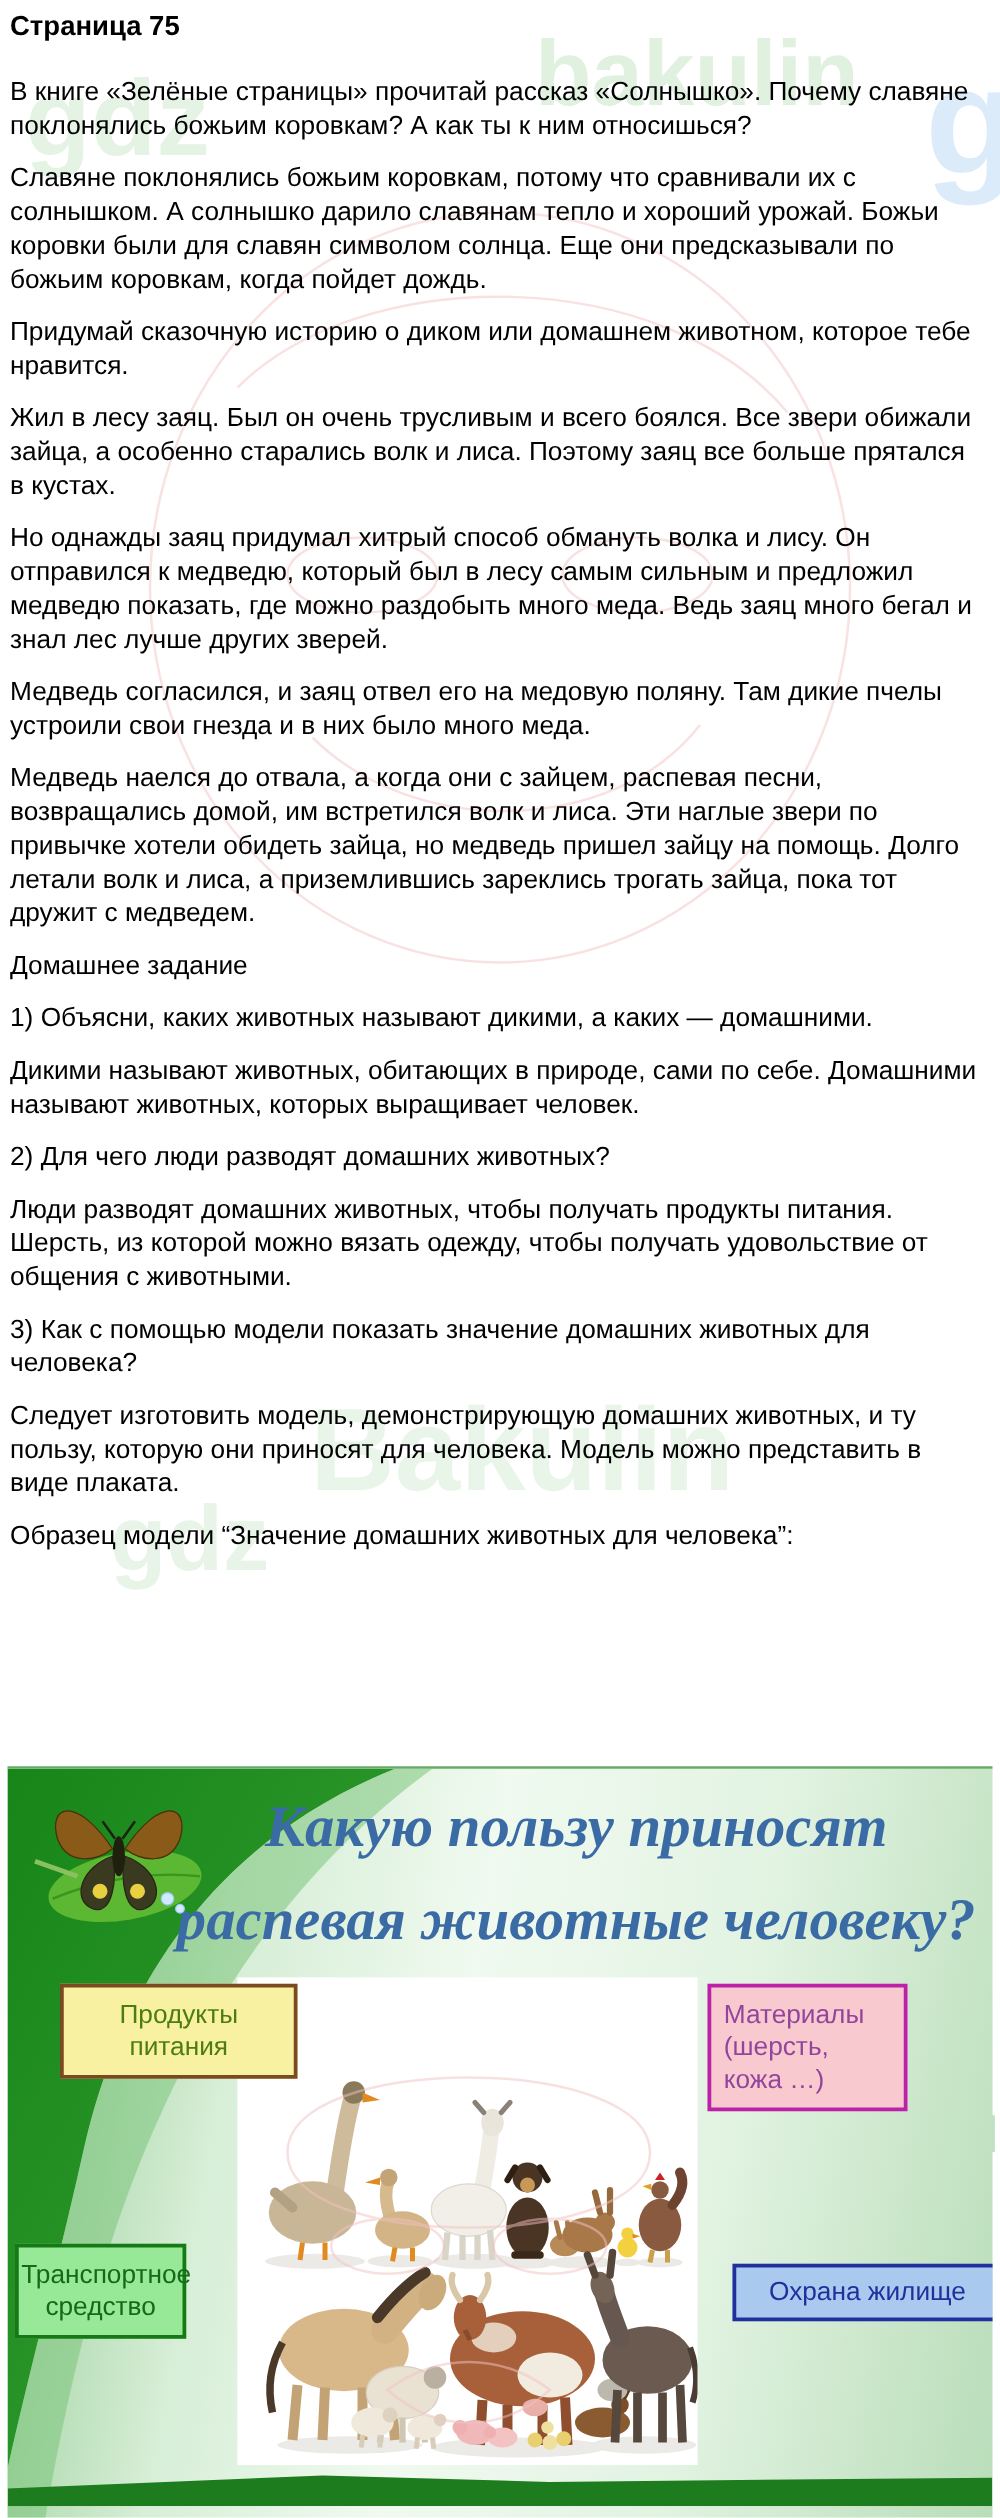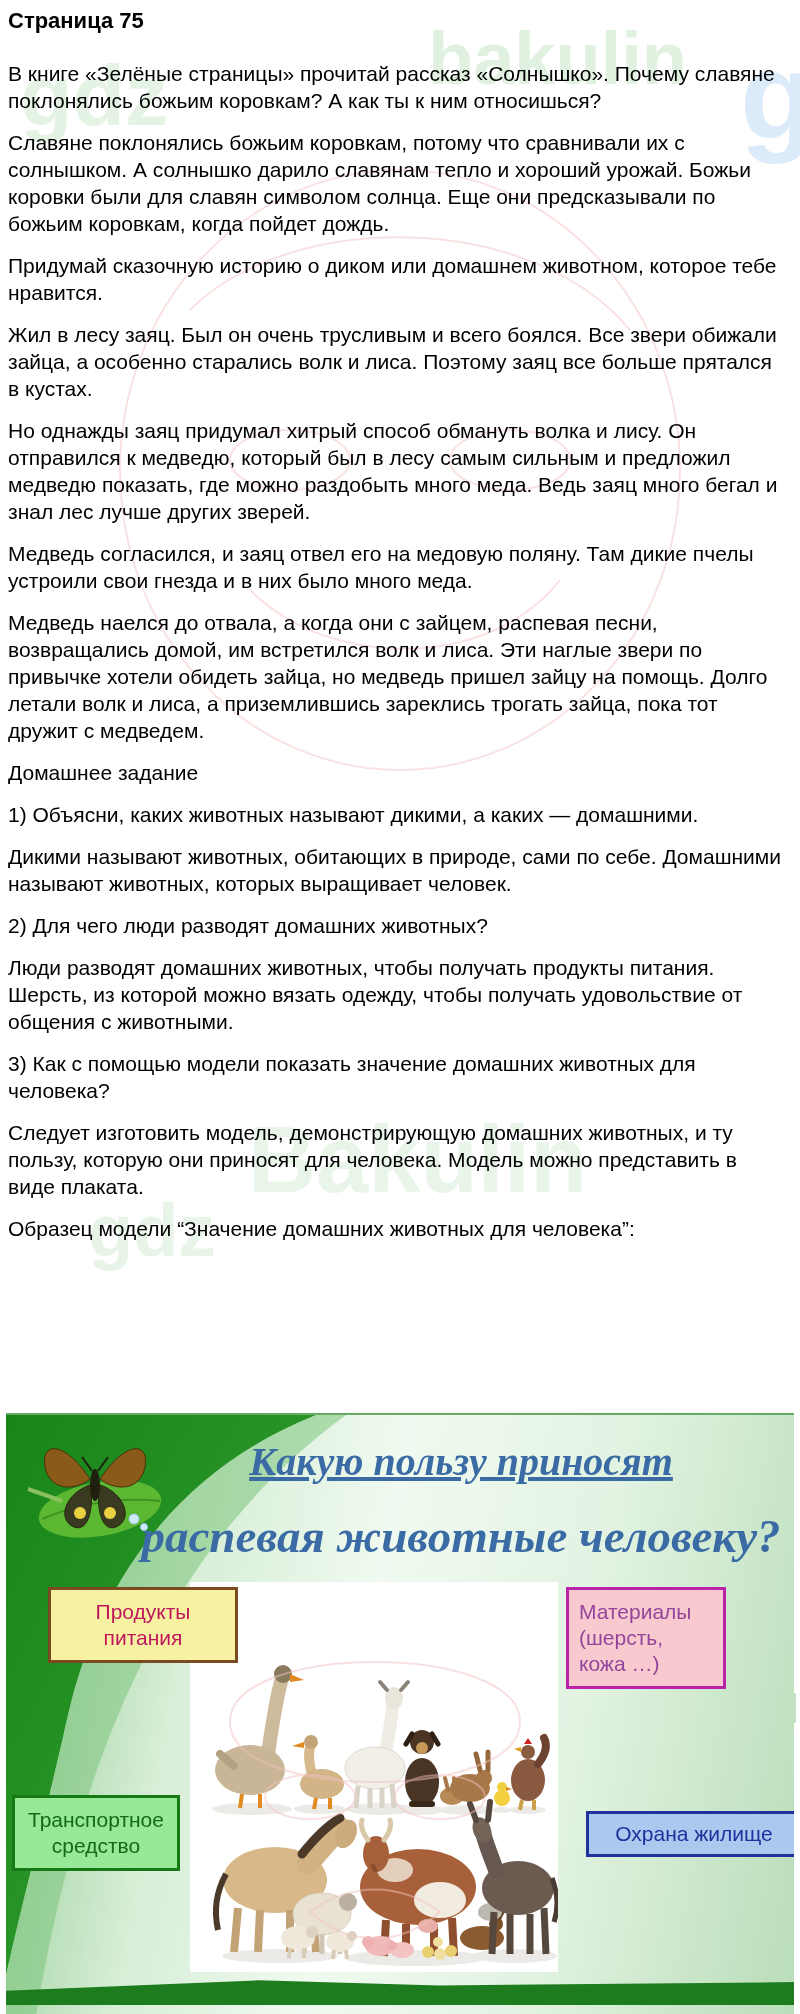--- a/index.html
+++ b/index.html
@@ -20,27 +20,27 @@
   .poster{
     position:absolute;left:6px;top:1413px;width:788px;height:601px;z-index:1;overflow:hidden;
     background:linear-gradient(100deg,#8cc98c 0%,#d7eed7 24%,#f0faf0 45%,#e2f3e2 70%,#b9ddb9 100%);
     border-top:2px solid #66aa66;
   }
   .poster svg.bg{position:absolute;left:0;top:0;}
   .poster-title{
     position:absolute;left:128px;right:6px;top:16px;text-align:center;z-index:3;
     font-family:"Liberation Serif",serif;font-style:italic;font-weight:bold;color:#3b6ba5;
   }
-  .pt1{font-size:40px;line-height:62px;text-decoration:underline;}
+  .pt1{font-size:47px;line-height:62px;}
   .pt2{font-size:47px;line-height:62px;margin-top:12px;}
   .photo{position:absolute;left:184px;top:167px;width:368px;height:390px;background:#fff;z-index:2;}
   .lab{position:absolute;z-index:4;font-size:21px;line-height:26px;text-align:center;box-sizing:border-box;}
-  .lab-food{left:42px;top:172px;width:190px;padding:9px 4px;background:#f8f1a2;border:3px solid #7a4a20;color:#be185d;}
+  .lab-food{left:42px;top:172px;width:190px;padding:9px 4px;background:#f8f1a2;border:3px solid #7a4a20;color:#4d7c0f;}
   .lab-mat{left:560px;top:172px;width:160px;padding:9px 10px;background:#f8c9cf;border:3px solid #bb22aa;color:#93459b;text-align:left;}
-  .lab-tr{left:6px;top:380px;width:168px;padding:9px 2px;background:#97e897;border:3px solid #157a15;color:#156b15;}
+  .lab-tr{left:6px;top:380px;width:137px;padding:9px 2px;background:#97e897;border:3px solid #157a15;color:#156b15;}
   .lab-pr{left:580px;top:396px;width:216px;padding:7px 2px;background:#aac9ef;border:3px solid #20309c;color:#20309c;}
   .band{
     position:absolute;left:0;bottom:11px;width:100%;height:26px;background:#1d7c1d;z-index:3;
     clip-path:polygon(0 45%,32% 5%,55% 25%,100% 12%,100% 100%,0 100%);
   }
   .butterfly{position:absolute;left:16px;top:12px;z-index:4;}
   .photo-art{position:absolute;left:184px;top:167px;z-index:3;pointer-events:none;}
 </style>
 </head>
 <body>

